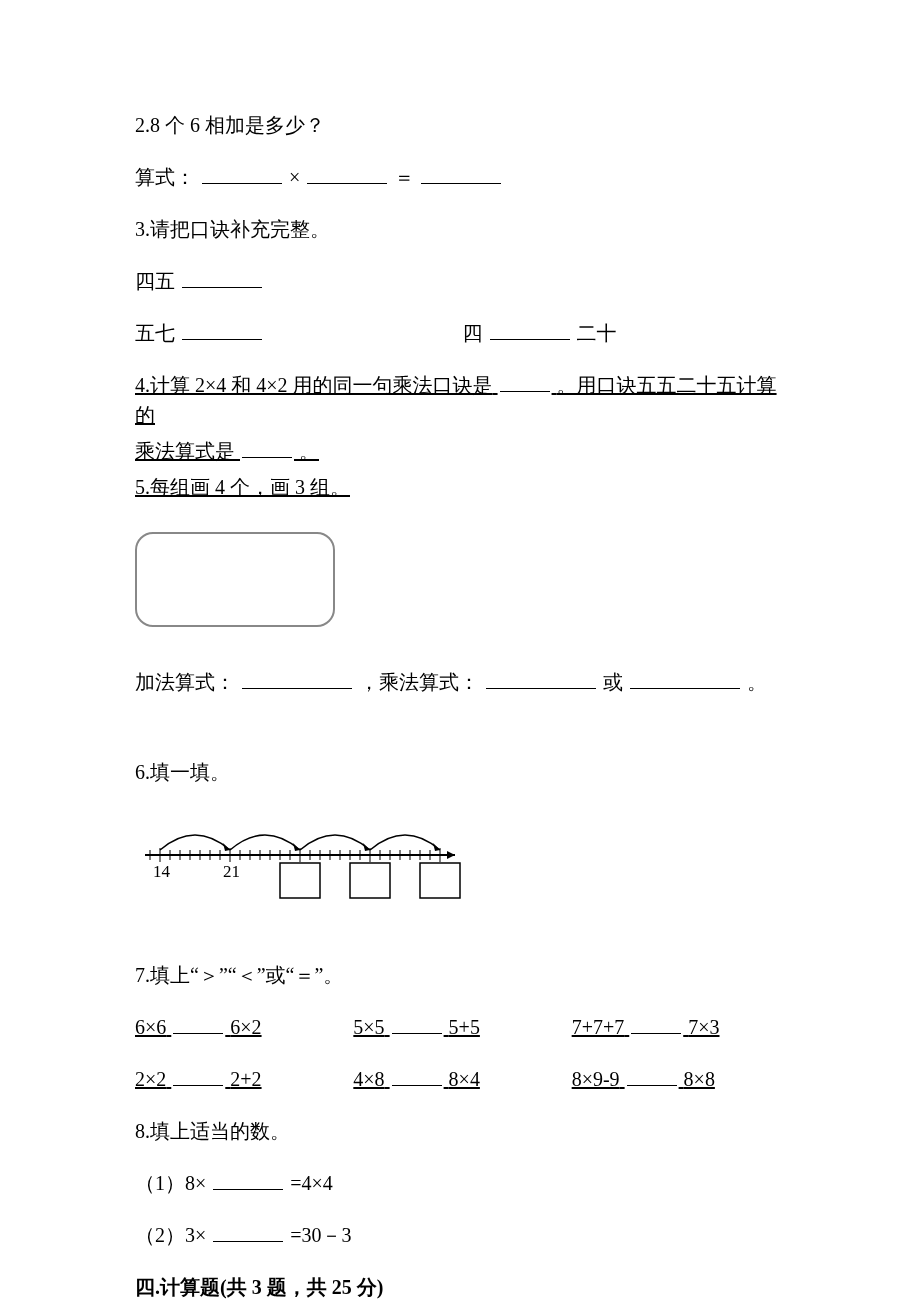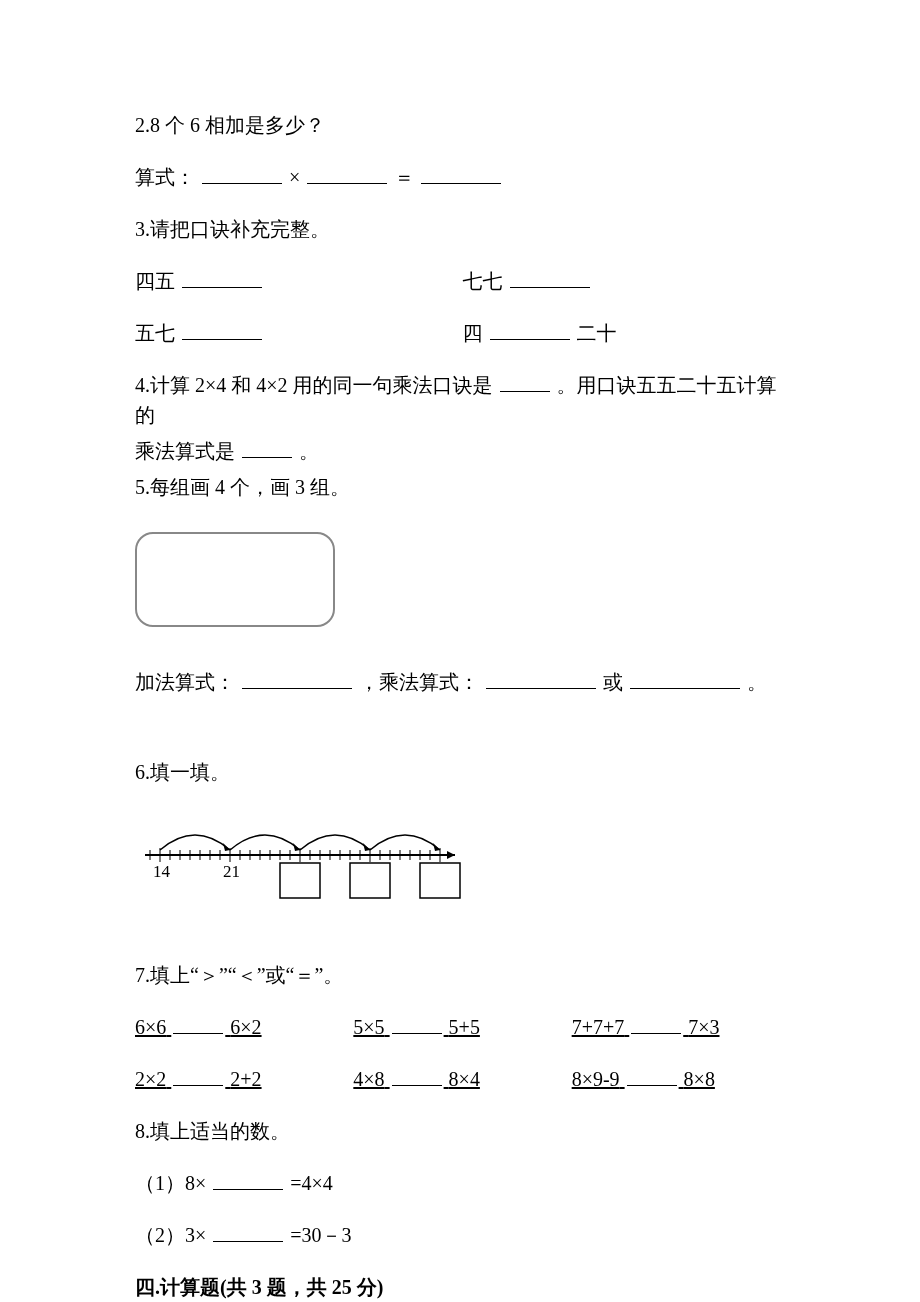--- a/index.html
+++ b/index.html
@@ -47,44 +47,40 @@
       margin-bottom: 22px;
       text-decoration: underline;
     }
     .compare-cell {
       flex: 1;
     }
     .section-head {
       font-weight: bold;
       margin-top: 22px;
     }
-    .tight { margin-bottom: 6px; }
+    .tight { margin-bottom: 6px; text-decoration: underline; }
     svg { display: block; }
   </style>
 </head>
 <body>
 
 <div class="line">2.8 个 6 相加是多少？</div>
 <div class="line">
   <span>算式：</span>
   <span class="blank blank-md"></span>
   <span>×</span>
   <span class="blank blank-md"></span>
   <span>＝</span>
   <span class="blank blank-md"></span>
 </div>
 
 <div class="line">3.请把口诀补充完整。</div>
 <div class="row-group">
   <div class="col">
     <span>四五</span>
-    <span class="blank blank-md"></span>
-  </div>
-  <div class="col">
-    <span>七七</span>
     <span class="blank blank-md"></span>
   </div>
 </div>
 <div class="row-group">
   <div class="col">
     <span>五七</span>
     <span class="blank blank-md"></span>
   </div>
   <div class="col">
     <span>四</span>

